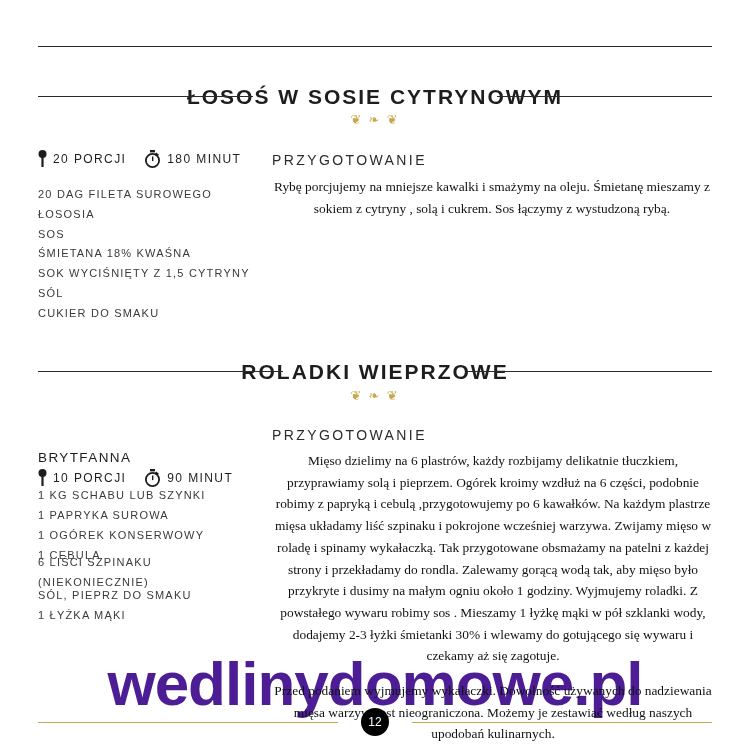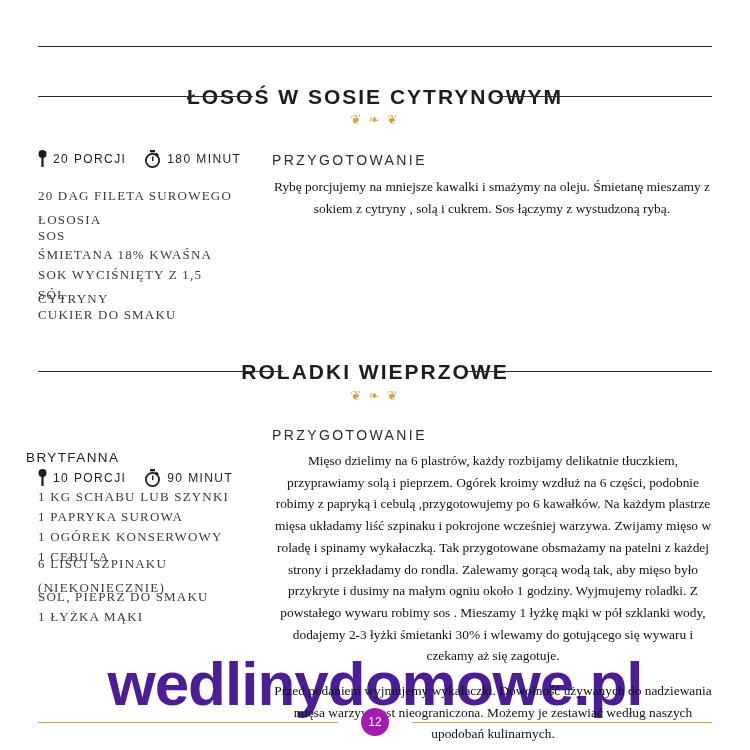--- a/index.html
+++ b/index.html
@@ -78,22 +78,22 @@
     font-family: "Liberation Sans", sans-serif;
     font-size: 12px;
     letter-spacing: 1.4px;
     color: #1d1d1d;
   }
   .meta-item { display: flex; align-items: center; gap: 6px; }
   .ic { display: inline-block; line-height: 0; }
 
   .left-text {
     position: absolute;
-    font-family: Liberation Serif, serif;
-    font-size: 13px;
+    font-family: Liberation Sans, sans-serif;
+    font-size: 11px;
     letter-spacing: 1.2px;
     color: #3a3a3a;
     line-height: 1.85;
   }
   .left-text.caps { text-transform: uppercase; }
   .left-strong {
     position: absolute;
     font-family: "Liberation Sans", sans-serif;
     font-size: 13.5px;
     letter-spacing: 1.4px;
@@ -128,21 +128,21 @@
   }
   .footer-rule-left { left: 38px; width: 300px; }
   .footer-rule-right { right: 38px; width: 300px; }
   .page-num {
     position: absolute;
     left: 50%;
     top: 708px;
     transform: translateX(-50%);
     width: 28px; height: 28px;
     border-radius: 50%;
-    background: #a21caf;
+    background: #000000;
     color: #ffffff;
     font-family: "Liberation Sans", sans-serif;
     font-size: 12px;
     display: flex;
     align-items: center;
     justify-content: center;
   }
 </style>
 </head>
 <body>
@@ -218,21 +218,21 @@
             <rect x="6" y="0" width="5" height="2.4" fill="#1d1d1d"></rect>
             <rect x="12.2" y="2.4" width="3.6" height="2" transform="rotate(40 12.2 2.4)" fill="#1d1d1d"></rect>
             <circle cx="8.5" cy="10.5" r="6.6" fill="none" stroke="#1d1d1d" stroke-width="1.8"></circle>
             <rect x="8" y="6.5" width="1.4" height="4.6" fill="#1d1d1d"></rect>
           </svg>
         </span>
         <span>90 MINUT</span>
       </span>
     </div>
 
-    <div class="left-strong" style="left:26px; top:450px;">BRYTFANNA</div>
+    <div class="left-strong" style="left:38px; top:450px;">BRYTFANNA</div>
 
     <div class="left-text caps" style="left:38px; top:485px; width:225px;">1 KG SCHABU LUB SZYNKI</div>
     <div class="left-text caps" style="left:38px; top:505px; width:225px;">1 PAPRYKA SUROWA</div>
     <div class="left-text caps" style="left:38px; top:525px; width:225px;">1 OGÓREK KONSERWOWY</div>
     <div class="left-text caps" style="left:38px; top:545px; width:225px;">1 CEBULA</div>
     <div class="left-text caps" style="left:38px; top:552px; width:225px;">6 LIŚCI SZPINAKU (NIEKONIECZNIE)</div>
     <div class="left-text caps" style="left:38px; top:585px; width:225px;">SÓL, PIEPRZ DO SMAKU</div>
     <div class="left-text caps" style="left:38px; top:605px; width:225px;">1 ŁYŻKA MĄKI</div>
 
     <div class="prep-heading" style="left:272px; top:427px;">PRZYGOTOWANIE</div>

